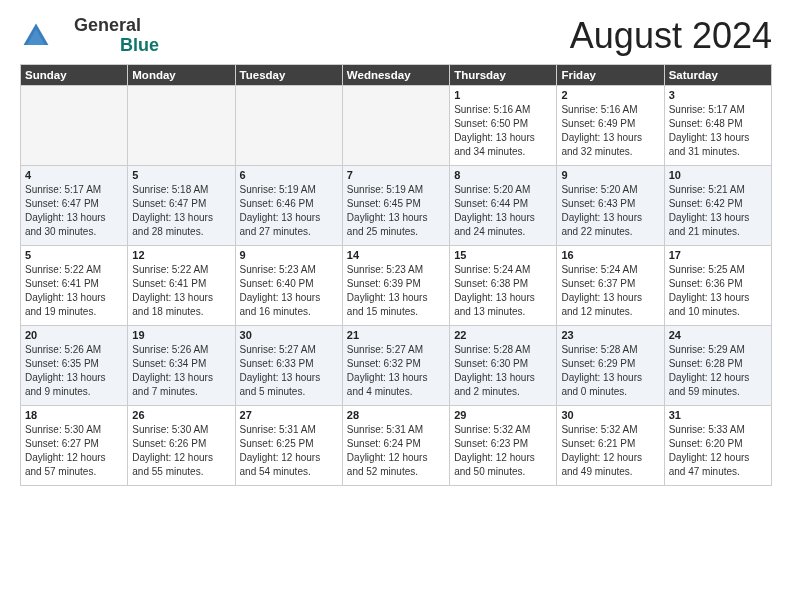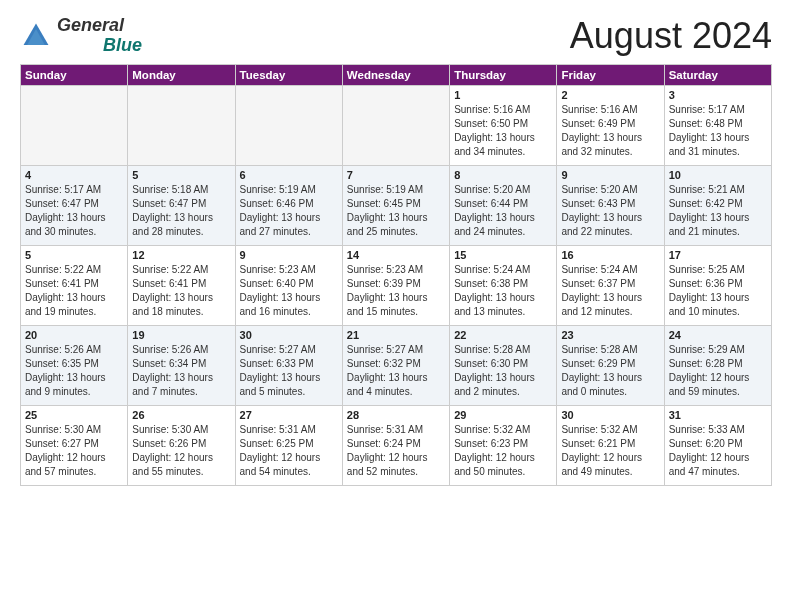--- a/index.html
+++ b/index.html
@@ -17,22 +17,21 @@
     }
     .header {
       display: flex;
       justify-content: space-between;
       align-items: flex-start;
       margin-bottom: 8px;
     }
     .logo {
       display: flex;
       align-items: center;
-      gap: 5px;
-      font-style: italic;
+      gap: 22px;
     }
     .logo-text {
       display: flex;
       flex-direction: column;
       line-height: 1.1;
     }
     .logo-general {
       font-size: 18px;
       font-weight: bold;
       color: #333;
@@ -59,21 +58,21 @@
     .location-title {
       font-size: 16px;
       color: #444;
     }
     .calendar {
       width: 100%;
       border-collapse: collapse;
       table-layout: fixed;
     }
     .calendar th {
-      background-color: #701a75;
+      background-color: #404040;
       color: #fff;
       font-size: 11.5px;
       font-weight: bold;
       padding: 4px 4px;
       border: 1px solid #ccc;
       text-align: left;
     }
     .calendar td {
       border: 1px solid #ccc;
       vertical-align: top;
@@ -242,21 +241,21 @@
             <span class="day-number">23</span>
             <div class="day-info">Sunrise: 5:28 AM<br>Sunset: 6:29 PM<br>Daylight: 13 hours<br>and 0 minutes.</div>
           </td>
           <td>
             <span class="day-number">24</span>
             <div class="day-info">Sunrise: 5:29 AM<br>Sunset: 6:28 PM<br>Daylight: 12 hours<br>and 59 minutes.</div>
           </td>
         </tr>
         <tr class="row-odd">
           <td>
-            <span class="day-number">25</span>
+            <span class="day-number">18</span>
             <div class="day-info">Sunrise: 5:30 AM<br>Sunset: 6:27 PM<br>Daylight: 12 hours<br>and 57 minutes.</div>
           </td>
           <td>
             <span class="day-number">26</span>
             <div class="day-info">Sunrise: 5:30 AM<br>Sunset: 6:26 PM<br>Daylight: 12 hours<br>and 55 minutes.</div>
           </td>
           <td>
             <span class="day-number">27</span>
             <div class="day-info">Sunrise: 5:31 AM<br>Sunset: 6:25 PM<br>Daylight: 12 hours<br>and 54 minutes.</div>
           </td>

